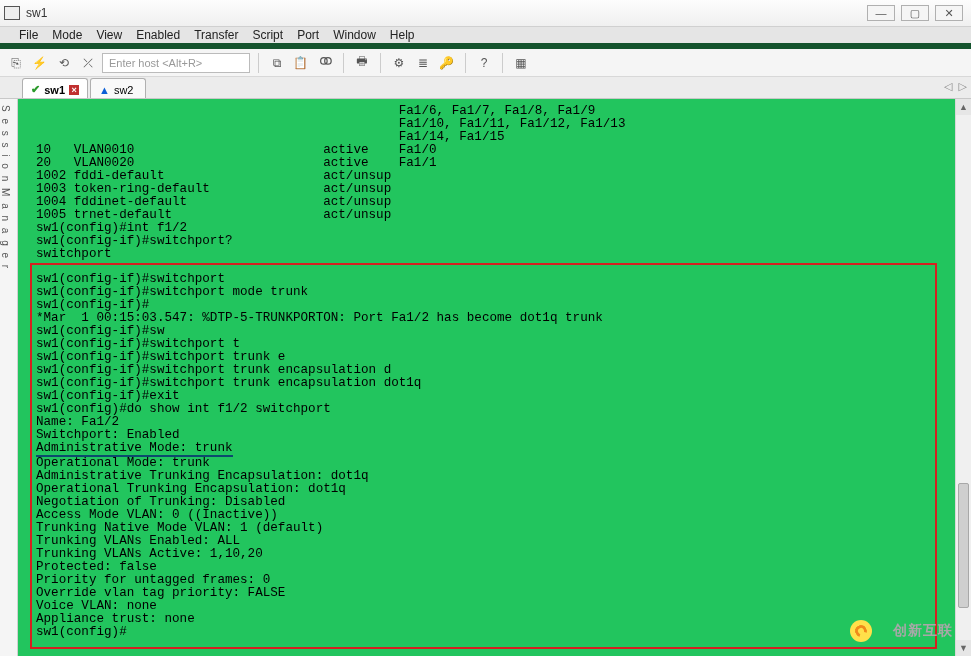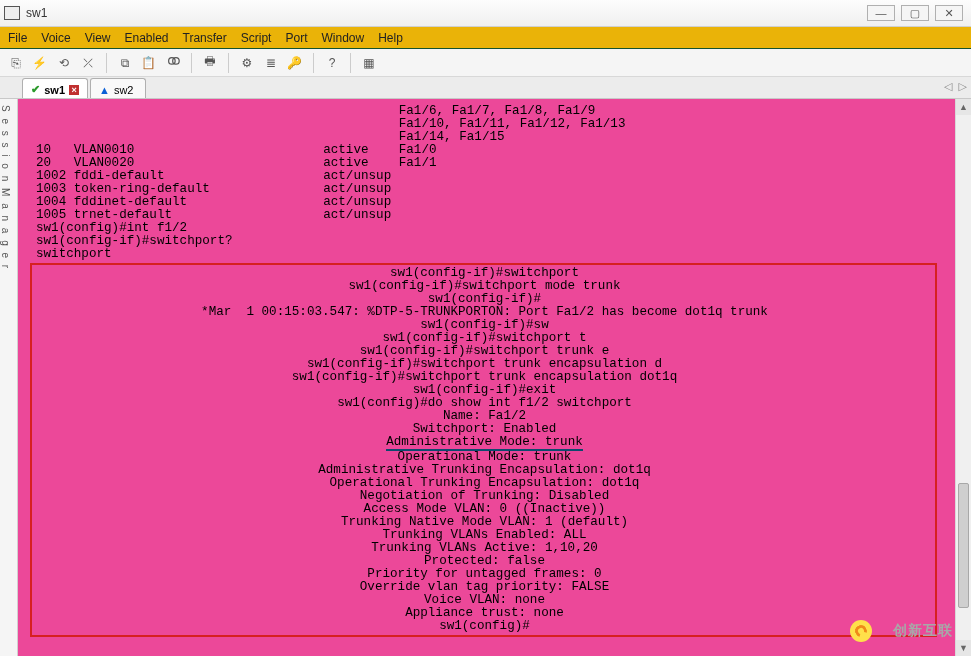--- a/index.html
+++ b/index.html
@@ -4,42 +4,42 @@
 <style>
 * { box-sizing: border-box; margin: 0; padding: 0; }
 body { font-family: "Microsoft YaHei", Tahoma, sans-serif; font-size: 12px; background: #fff; width: 971px; height: 656px; overflow: hidden; position: relative; }
 
 .titlebar { height: 27px; background: linear-gradient(#fdfdfd,#f0f0f0); border-bottom: 1px solid #d0d0d0; display: flex; align-items: center; padding: 0 4px; }
 .titlebar .app-icon { width: 16px; height: 14px; border: 1px solid #555; background: #eee; margin-right: 6px; display:inline-block; }
 .titlebar .title { flex:1; font-size:12px; color:#333; }
 .titlebar .win-buttons { display:flex; gap:6px; margin-right:4px; }
 .titlebar .win-btn { width:28px; height:16px; border:1px solid #b0b0b0; background:#f5f5f5; display:flex; align-items:center; justify-content:center; font-size:11px; color:#555; cursor:pointer; }
 
-.menubar { height:22px; border-bottom:1px solid #14532d; display:flex; align-items:center; padding:0 8px; gap:14px; background:#eab308; font-size:12px; }
+.menubar { height:22px; border-bottom:6px solid #14532d; display:flex; align-items:center; padding:0 19px; gap:14px; background:#e5e5e5; font-size:12px; }
 .menubar span { cursor:pointer; color:#222; }
 
 .toolbar { height:28px; border-bottom:1px solid #d8d8d8; display:flex; align-items:center; padding:0 6px; gap:4px; background:#f5f5f5; }
 .tbtn { width:20px; height:20px; display:flex; align-items:center; justify-content:center; color:#555; cursor:pointer; border:1px solid transparent; border-radius:2px; }
 .tsep { width:1px; height:20px; background:#ccc; margin:0 4px; }
 .hostbox { width:148px; height:20px; border:1px solid #bbb; background:#fff; font-size:11px; color:#999; padding:0 6px; display:flex; align-items:center; }
 
 .tabstrip { height:22px; border-bottom:1px solid #c8c8c8; display:flex; align-items:flex-end; padding:0 4px 0 22px; background:#ececec; position:relative; }
 .tab { height:20px; min-width:56px; padding:2px 8px 0 8px; border:1px solid #b0b0b0; border-bottom:none; margin-right:2px; display:flex; align-items:center; gap:4px; font-size:11px; background:#f9f9f9; cursor:pointer; border-top-left-radius:3px; border-top-right-radius:3px; }
 .tab.active { background:#fff; font-weight:bold; }
 .tab .check { color:#2b9a2b; font-weight:bold; }
 .tab .warn { color:#0a5fd6; }
 .tab .close-x { font-size:9px; color:#fff; background:#c03030; width:10px; height:10px; display:flex; align-items:center; justify-content:center; }
 .tabstrip .navr { position:absolute; right:4px; top:3px; display:flex; gap:6px; color:#888; font-size:11px; }
 
 .main { display:flex; height:557px; }
 .sidebar { width:18px; border-right:1px solid #d0d0d0; background:#f5f5f5; writing-mode:vertical-lr; text-orientation:mixed; font-size:10px; letter-spacing:2px; color:#555; padding-top:6px; text-align:left; }
 
-.terminal-wrap { flex:1; position:relative; overflow:hidden; background:#ec4899; }
+.terminal-wrap { flex:1; position:relative; overflow:hidden; background:#22c55e; }
 .terminal { position:absolute; inset:0 16px 0 0; padding:6px 18px 6px 18px; font-family:"Courier New",monospace; font-size:12.6px; line-height:13px; color:#000; white-space:pre; overflow:hidden; }
-.terminal .redbox { border:2px solid #d62020; padding:2px; margin-top:2px; margin-left:-6px; padding-left:4px;text-align:center; }
+.terminal .redbox { border:2px solid #d62020; padding:8px; margin-top:2px; margin-left:-6px; padding-left:4px; }
 .terminal .redunder { display:inline-block; border-bottom:2px solid #0c4a6e; }
 
 .scrollbar { position:absolute; right:0; top:0; bottom:0; width:16px; background:#f0f0f0; border-left:1px solid #d8d8d8; }
 .scroll-up,.scroll-down { height:16px; display:flex; align-items:center; justify-content:center; font-size:9px; color:#666; background:#e6e6e6; cursor:pointer; }
 .scroll-track { position:absolute; top:16px; bottom:16px; left:0; right:0; }
 .scroll-thumb { position:absolute; left:2px; right:2px; top:368px; height:125px; background:#cfcfcf; border:1px solid #a8a8a8; border-radius:2px; cursor:pointer; }
 .scroll-down { position:absolute; bottom:0; left:0; right:0; }
 
 .watermark { position:absolute; right:18px; bottom:14px; font-size:14px; color:#a8a8a8; font-weight:bold; letter-spacing:1px; display:flex; align-items:center; gap:21px; pointer-events:none; }
 .watermark .logo { width:22px; height:22px; border-radius:50%; background:#ffe04a; position:relative; }
@@ -53,35 +53,36 @@
   <span class="title">sw1</span>
   <div class="win-buttons">
     <div class="win-btn">—</div>
     <div class="win-btn">▢</div>
     <div class="win-btn">✕</div>
   </div>
 </div>
 
 <div class="menubar">
   <span>File</span>
-  <span>Voice</span>
+  <span>Mode</span>
   <span>View</span>
   <span>Enabled</span>
   <span>Transfer</span>
   <span>Script</span>
   <span>Port</span>
   <span>Window</span>
   <span>Help</span>
 </div>
 
 <div class="toolbar">
   <div class="tbtn">⎘</div>
   <div class="tbtn">⚡</div>
   <div class="tbtn">⟲</div>
   <div class="tbtn">⤫</div>
+  <div class="hostbox">Enter host &lt;Alt+R&gt;</div>
   <div class="tsep"></div>
   <div class="tbtn">⧉</div>
   <div class="tbtn">📋</div>
   <div class="tbtn">
       <svg width="13" height="13" viewBox="0 0 16 16">
         <circle cx="6" cy="6" r="4" fill="none" stroke="#555" stroke-width="1.5"></circle>
         <circle cx="11" cy="6" r="4" fill="none" stroke="#555" stroke-width="1.5"></circle>
       </svg>
     </div>
   <div class="tsep"></div>

